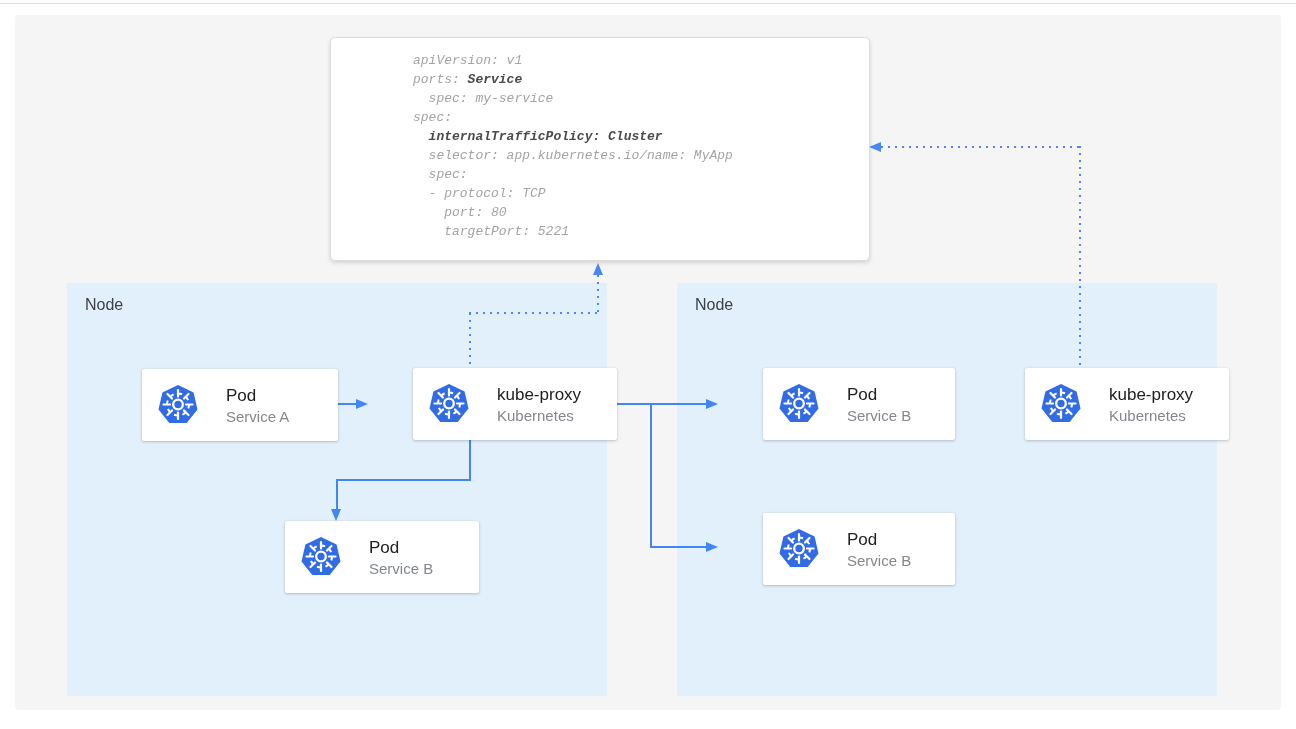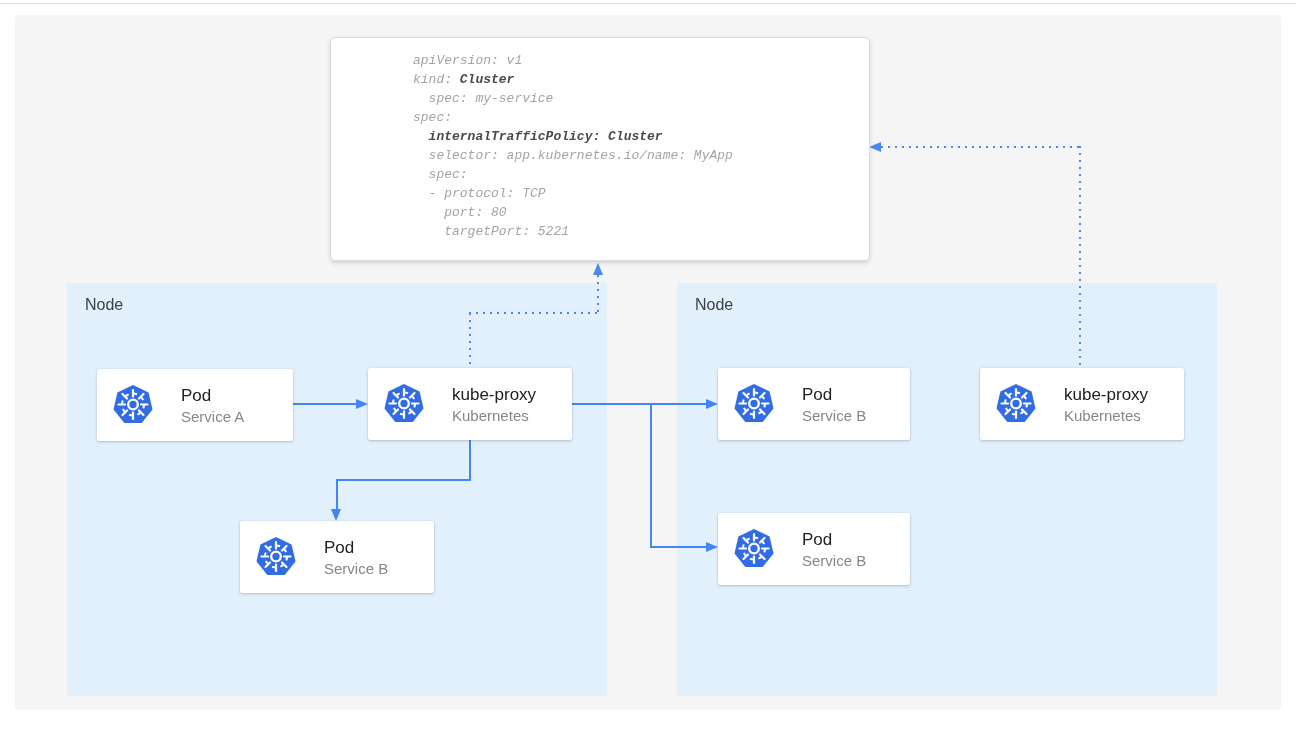--- a/index.html
+++ b/index.html
@@ -30,21 +30,21 @@
 
   
   .node{position:absolute;width:540px;height:413px;top:283px;background:var(--nodebg);border-radius:0;}
   .node-left{left:67px;}
   .node-right{left:677px;}
   .node-label{position:absolute;left:18px;top:13px;font-size:16px;color:var(--nodelabel);}
 
   
   .card{position:absolute;height:72px;background:#ffffff;border-radius:2px;
     box-shadow:0 1px 3px rgba(60,64,67,.28), 0 0 1px rgba(0,0,0,.12);
-    display:flex;align-items:center;padding-left:14px;}
+    display:flex;align-items:center;padding-left:14px;margin-left:45px;}
   .k8s-icon{width:44px;height:44px;flex:0 0 44px;display:block;}
   .card-text{margin-left:26px;}
   .card-title{font-size:17px;color:var(--title);line-height:21px;}
   .card-sub{font-size:15px;color:var(--subtitle);line-height:19px;margin-top:1px;}
 
   
   .line-h{position:absolute;height:2px;background:var(--arrow);}
   .line-v{position:absolute;width:2px;background:var(--arrow);}
   .dot-h{position:absolute;height:2px;background:repeating-linear-gradient(90deg,var(--dot) 0 2px,transparent 2px 7px);}
   .dot-v{position:absolute;width:2px;background:repeating-linear-gradient(180deg,var(--dot) 0 2px,transparent 2px 7px);}
@@ -107,21 +107,21 @@
   <div class="line-h" style="left:650px;top:546px;width:56px"></div>
   <div class="ah ah-right" style="left:706px;top:542px"></div>
 
   <div class="line-v" style="left:469px;top:440px;height:41px"></div>
   <div class="line-h" style="left:336px;top:479px;width:135px"></div>
   <div class="line-v" style="left:336px;top:479px;height:30px"></div>
   <div class="ah ah-down" style="left:331px;top:509px"></div>
 
   <div class="yaml-card">
     <div class="code-line"><span>apiVersion: v1</span></div>
-    <div class="code-line"><span>kind: </span><span class="b">Cluster</span></div>
+    <div class="code-line"><span>ports: </span><span class="b">Service</span></div>
     <div class="code-line"><span>  spec: my-service</span></div>
     <div class="code-line"><span>spec:</span></div>
     <div class="code-line"><span class="b">  internalTrafficPolicy: Cluster</span></div>
     <div class="code-line"><span>  selector: app.kubernetes.io/name: MyApp</span></div>
     <div class="code-line"><span>  spec:</span></div>
     <div class="code-line"><span>  - protocol: TCP</span></div>
     <div class="code-line"><span>    port: 80</span></div>
     <div class="code-line"><span>    targetPort: 5221</span></div>
   </div>
 

